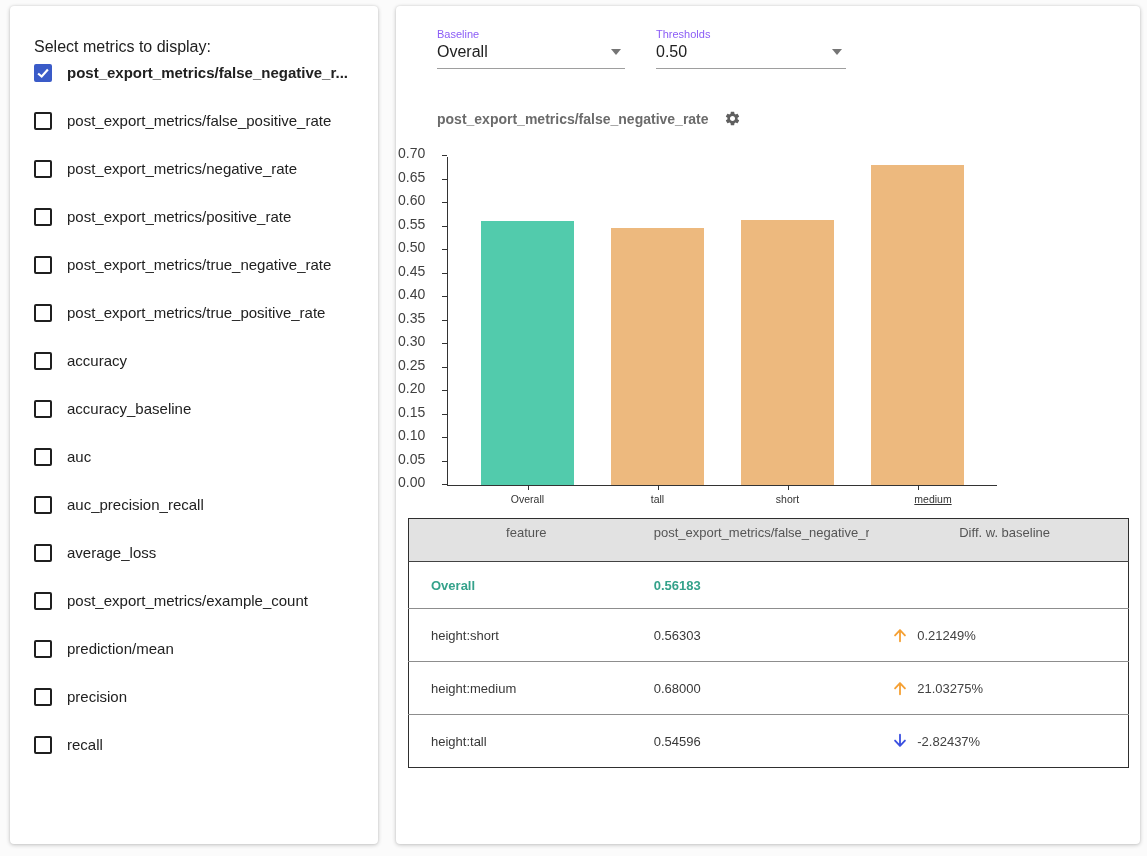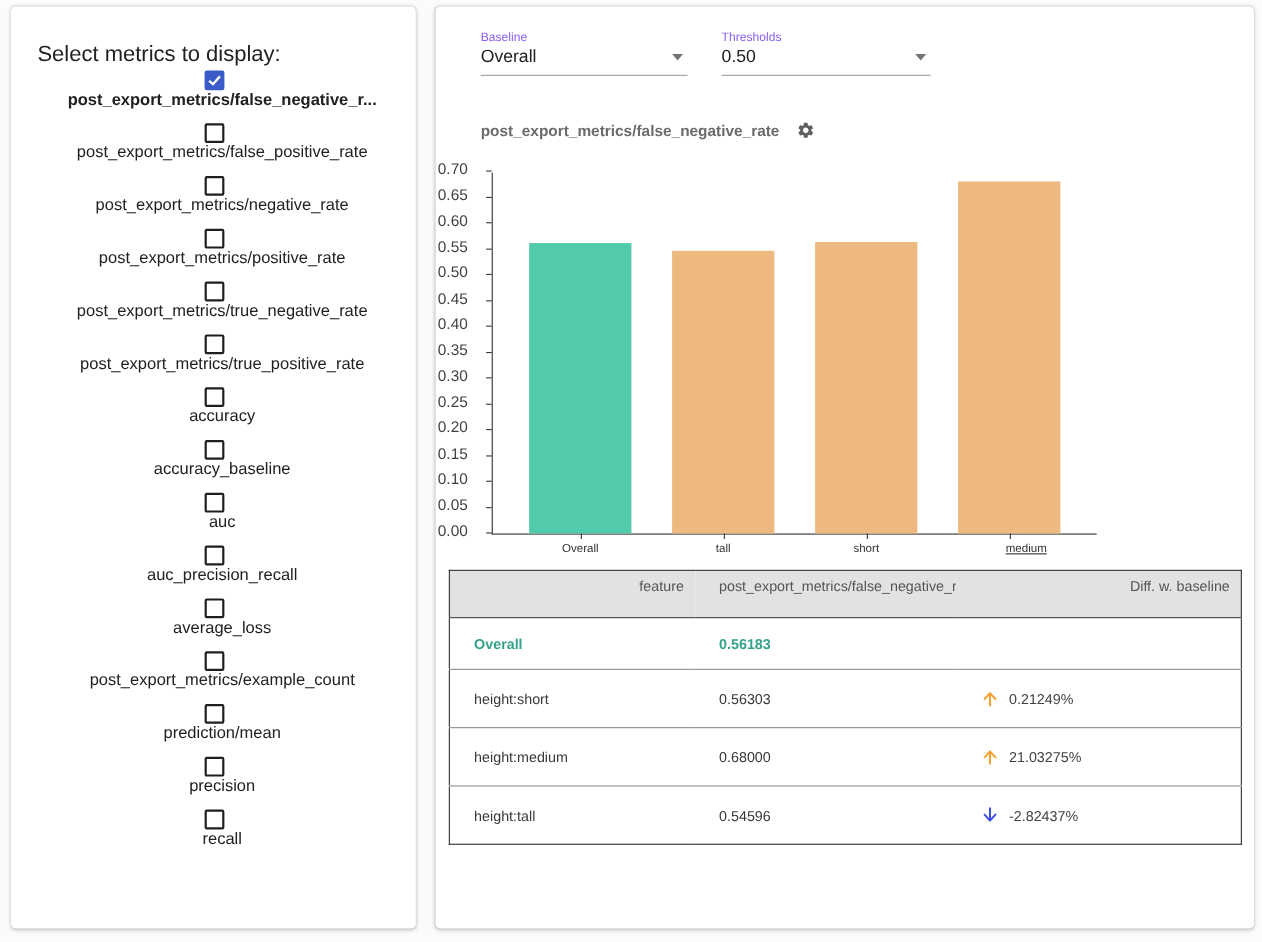--- a/index.html
+++ b/index.html
@@ -12,23 +12,23 @@
     color:#212121;
   }
   .card {
     position:absolute;
     background:#fff;
     border-radius:4px;
     box-shadow:0 1px 4px rgba(0,0,0,0.22), 0 0 2px rgba(0,0,0,0.10);
   }
   
   .left-card { left:10px; top:6px; width:368px; height:838px; }
-  .panel-title { position:absolute; left:24px; top:32px; font-size:20px; color:#212121; }
+  .panel-title { position:absolute; left:24px; top:32px; font-size:16px; color:#212121; }
   .metrics-list { position:absolute; left:24px; top:58px; right:8px; }
-  .metric-item { display:flex; align-items:center; height:48px; cursor:pointer;flex-direction:column; }
+  .metric-item { display:flex; align-items:flex-start; height:48px; cursor:pointer; }
   .cb {
     width:18px; height:18px; flex:0 0 18px;
     border:2px solid #1f1f1f; border-radius:2px;
     margin-right:15px; position:relative; background:#fff;
   }
   .cb svg { display:none; position:absolute; left:-1px; top:-1px; width:16px; height:16px; }
   .metric-item.checked .cb { background:#3a5bc8; border-color:#3a5bc8; }
   .metric-item.checked .cb svg { display:block; }
   .metric-label { font-size:15px; color:#212121; white-space:nowrap; }
   .metric-item.checked .metric-label { font-weight:bold; }
@@ -73,21 +73,21 @@
   .metrics-table {
     position:absolute; left:12px; top:512px; width:721px;
     border-collapse:collapse; table-layout:fixed;
     border:1px solid #2f2f2f;
     font-size:13px;
   }
   .metrics-table col.c1 { width:31%; }
   .metrics-table col.c2 { width:33%; }
   .metrics-table col.c3 { width:36%; }
   .metrics-table th {
-    background:#e2e2e2; color:#555; font-weight:normal; text-align:right;
+    background:#e2e2e2; color:#555; font-weight:normal; text-align:center;
     height:43px; padding:0 10px 16px 22px; border-bottom:1px solid #424242;
     white-space:nowrap; overflow:hidden;
   }
   .metrics-table td {
     height:53px; padding:0 10px 0 22px; color:#383838;
     border-bottom:1px solid #8d8d8d; white-space:nowrap;
   }
   .metrics-table tr:last-child td { border-bottom:none; }
   .metrics-table tr.baseline td { height:47px; color:#35a28b; font-weight:bold; }
   .diff-wrap { display:flex; align-items:center; }

